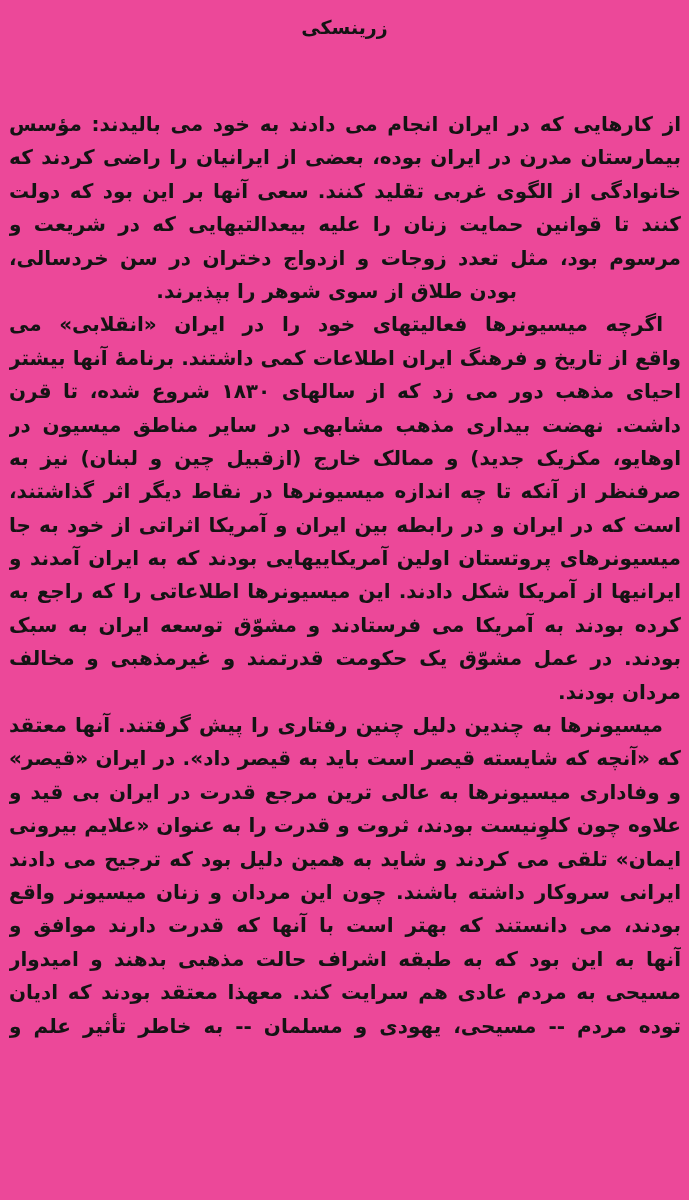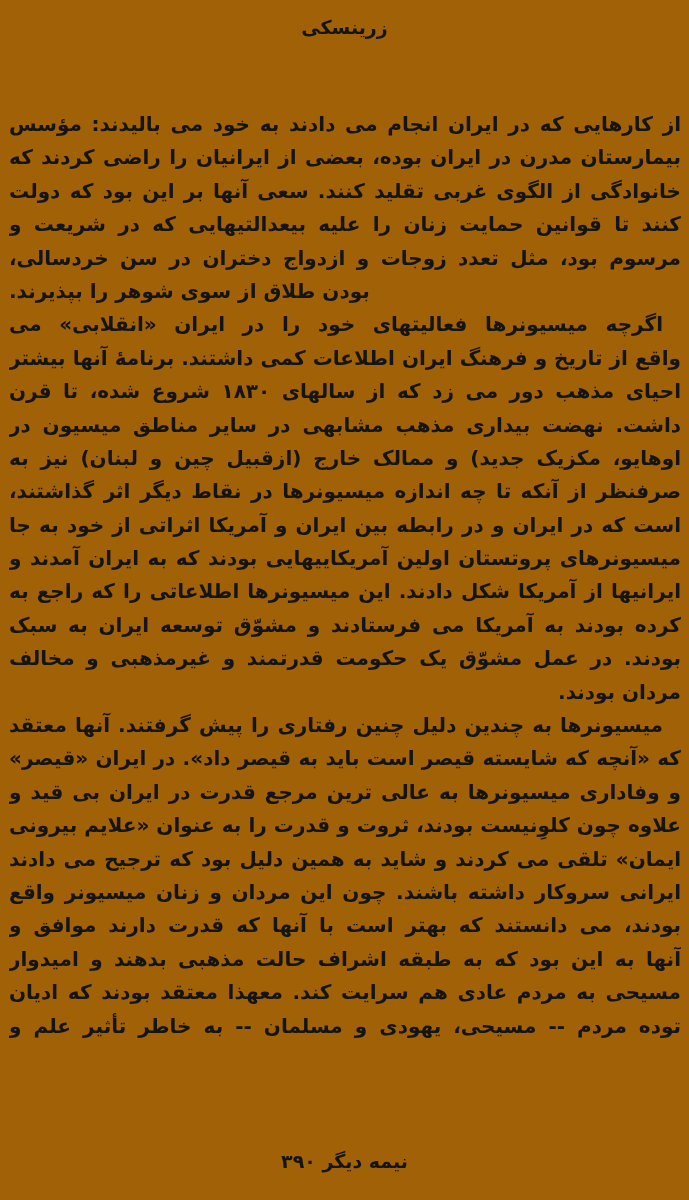--- a/index.html
+++ b/index.html
@@ -4,21 +4,21 @@
 <style>
   html, body { margin: 0; padding: 0; }
   body {
     width: 689px; height: 1200px;
     background: #f7f7f4;
     font-family: "DejaVu Sans", sans-serif;
   }
   .page {
     position: relative;
     width: 689px; height: 1200px;
-    background: #a16207;
+    background: #ec4899;
     color: #141414;
     overflow: hidden;
   }
   .running-head {
     position: absolute;
     top: 16px; left: 0; right: 0;
     text-align: center;
     font-size: 19px;
     font-weight: 700;
     direction: rtl;
@@ -41,21 +41,21 @@
   
   .line.full {
     text-align: justify;
     text-align-last: justify;
   }
   
   .line.endline { text-align: right; }
   
   .line.p-first { padding-right: 18px; }
   
-  .line.inset-right { text-align: left; padding-right: 164px; }
+  .line.inset-right { text-align: right; padding-right: 164px; }
   .page-footer {
     position: absolute;
     top: 1150px; left: 0; right: 0;
     text-align: center;
     font-size: 19px;
     font-weight: 700;
     direction: rtl;
   }
 </style>
 </head>
@@ -99,15 +99,14 @@
       <div class="line full">ایمان» تلقی می کردند و شاید به همین دلیل بود که ترجیح می دادند با طبقهٔ اشراف</div>
       <div class="line full">ایرانی سروکار داشته باشند. چون این مردان و زنان میسیونر واقع بین و اهل عمل</div>
       <div class="line full">بودند، می دانستند که بهتر است با آنها که قدرت دارند موافق و همکار باشند. تمایل</div>
       <div class="line full">آنها به این بود که به طبقه اشراف حالت مذهبی بدهند و امیدوار بودند که اخلاقیّت</div>
       <div class="line full">مسیحی به مردم عادی هم سرایت کند. معهذا معتقد بودند که ادیان مورد علاقه</div>
       <div class="line full">توده مردم -- مسیحی، یهودی و مسلمان -- به خاطر تأثیر علم و صنعت جدید</div>
     </div>
 
   </div>
 
-  <div class="page-footer">نیمه دیگر ۳۹۰</div>
 
 </div>
 
 </body></html>

